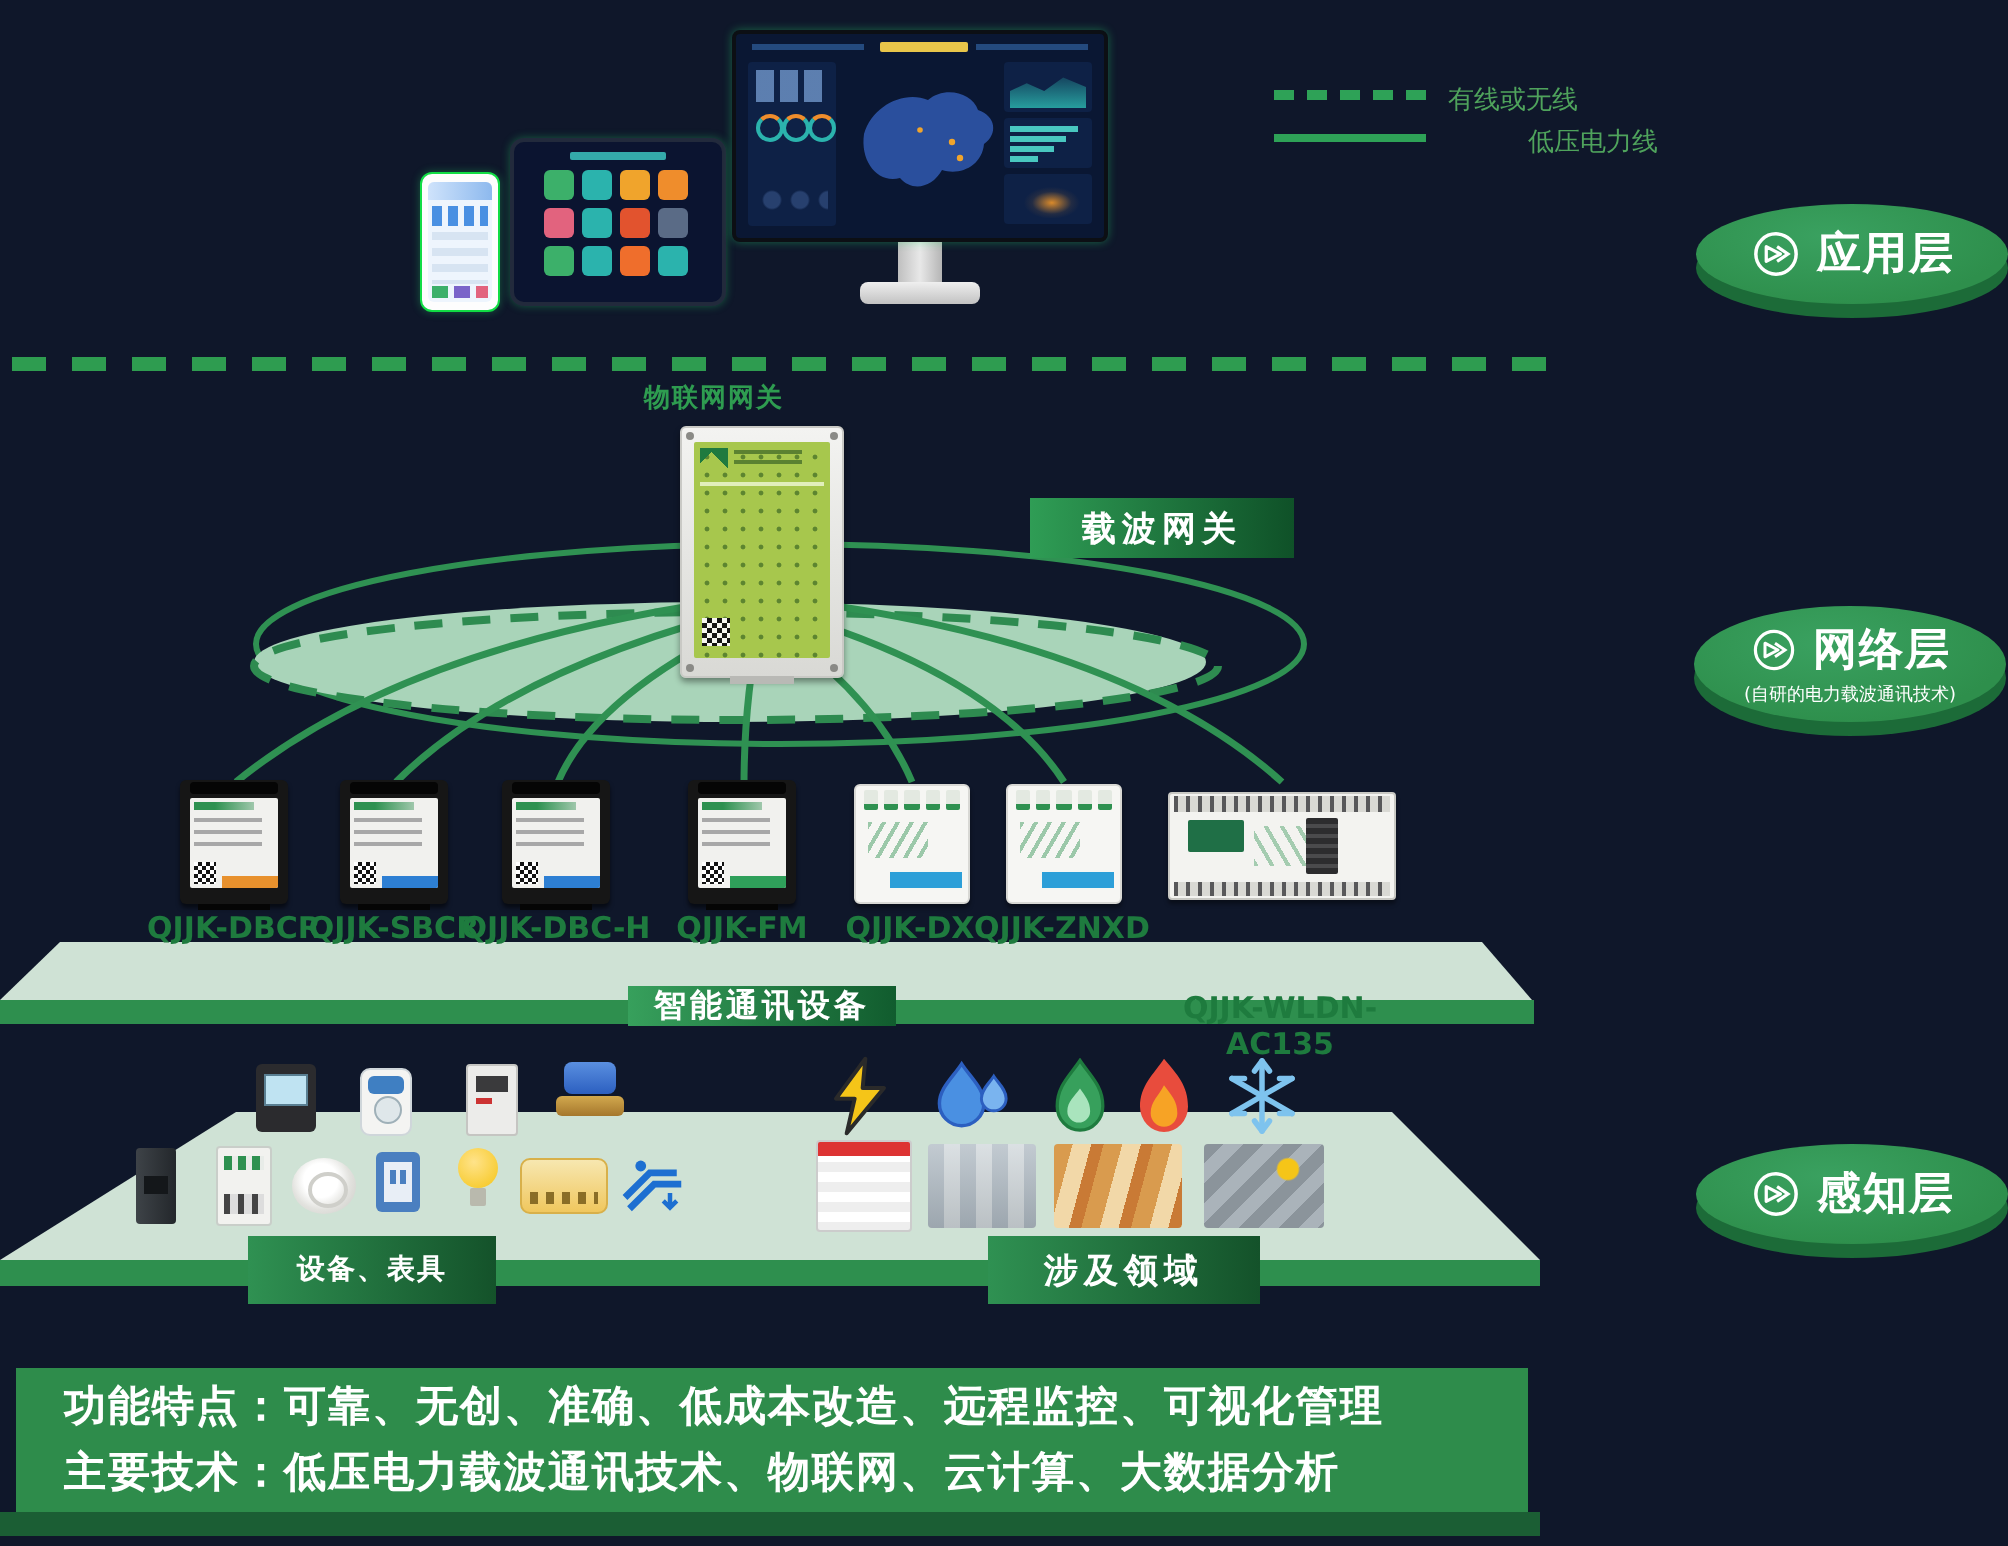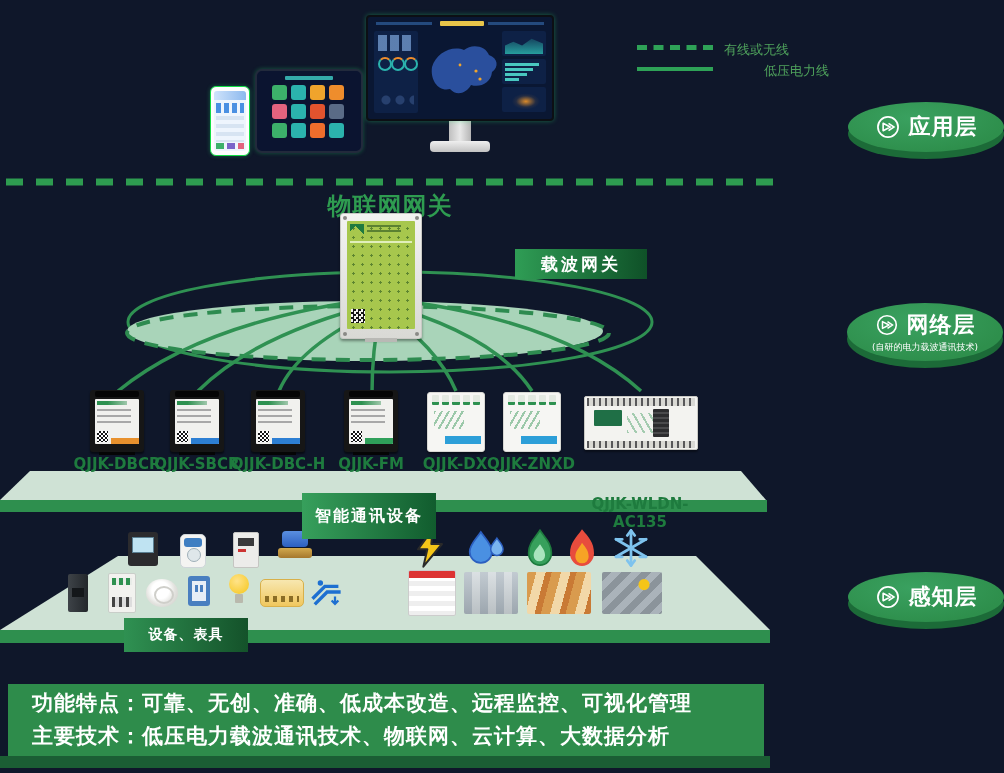--- a/index.html
+++ b/index.html
@@ -62,22 +62,22 @@
   .badge .face{position:absolute;left:0;top:0;width:100%;height:100%;border-radius:50%;
       background:radial-gradient(ellipse at 42% 32%,#3aa160,#2e8f4c 72%);
       display:flex;align-items:center;justify-content:center;gap:8px;}
   .badge .face.col{flex-direction:column;gap:0;}
   .badge .brow{display:flex;align-items:center;gap:8px;}
   .badge-label{color:#fff;font-size:22px;font-weight:bold;letter-spacing:1px;}
   .badge-sub{color:#fff;font-size:9px;margin-top:1px;letter-spacing:0;}
   .badge-icon svg{display:block;}
 
   
-  .gw-title{position:absolute;left:322px;top:190px;width:136px;text-align:center;color:#2e9c50;
-      font-size:24px;font-weight:bold;letter-spacing:1px;z-index:2;}
+  .gw-title{position:absolute;left:322px;top:190px;width:136px;text-align:left;color:#2e9c50;
+      font-size:13px;font-weight:bold;letter-spacing:1px;z-index:2;}
   .gateway{position:absolute;left:340px;top:213px;width:80px;height:124px;z-index:3;
       background:linear-gradient(#f3f3f1,#d9d9d5);border:1px solid #c9c9c5;border-radius:3px;box-shadow:0 2px 3px rgba(0,0,0,.4);}
   .gw-screw{position:absolute;width:4px;height:4px;border-radius:50%;background:#8a8a86;}
   .gw-panel{position:absolute;left:6px;top:7px;right:6px;bottom:9px;background:#a7c74d;border-radius:1px;overflow:hidden;
       background-image:radial-gradient(#5d8530 1px,transparent 1.4px);background-size:9px 9px;background-position:2px 3px;background-color:#a7c74d;}
   .gw-logo{position:absolute;left:3px;top:3px;width:14px;height:12px;background:
       linear-gradient(135deg,#1f7a3f 30%,transparent 30%),linear-gradient(45deg,transparent 60%,#1f7a3f 60%);}
   .gw-head{position:absolute;left:20px;top:4px;width:34px;height:10px;background:
       repeating-linear-gradient(180deg,#48702a 0 2px,transparent 2px 5px);opacity:.8;}
   .gw-rule{position:absolute;left:3px;top:20px;right:3px;height:2px;background:#e8f3c8;opacity:.9;}
@@ -114,21 +114,21 @@
       repeating-linear-gradient(90deg,#58585a 0 2px,#d9d9d4 2px 6px);}
   .dev.plc .disp{position:absolute;left:9px;top:13px;width:28px;height:16px;background:#1f6f46;border-radius:1px;}
   .dev.plc .conn{position:absolute;right:28px;top:12px;width:16px;height:28px;background:
       repeating-linear-gradient(180deg,#2c2c2e 0 3px,#4a4a4c 3px 5px);border-radius:1px;}
   .dev.plc .mk{position:absolute;left:42px;top:16px;width:34px;height:20px;background:
       repeating-linear-gradient(60deg,rgba(46,145,80,.4) 0 2px,transparent 2px 7px);}
   .dev-label{position:absolute;z-index:3;width:150px;text-align:center;color:#1e7b3e;font-size:15px;font-weight:bold;top:455px;}
 
   .plate-box{position:absolute;z-index:4;display:flex;align-items:center;justify-content:center;}
   .plate-box span{color:#fff;font-weight:bold;}
-  .box-comm{left:302px;top:493px;width:134px;height:46px;background:linear-gradient(90deg,#37a05c,#115c2e);text-align:center;}
+  .box-comm{left:314px;top:493px;width:134px;height:20px;background:linear-gradient(90deg,#37a05c,#115c2e);text-align:center;}
   .box-comm span{font-size:16px;letter-spacing:2px;}
   .box-equip{left:124px;top:618px;width:124px;height:34px;background:linear-gradient(90deg,#2f9152,#14522a);}
   .box-equip span{font-size:14px;letter-spacing:1px;}
   .box-fields{left:494px;top:618px;width:136px;height:34px;background:linear-gradient(90deg,#2f9152,#14522a);}
   .box-fields span{font-size:17px;letter-spacing:3px;}
 
   
   .eq{position:absolute;z-index:3;}
   .pm{width:30px;height:34px;background:#2b2b2e;border-radius:3px;}
   .pm i{position:absolute;left:4px;top:5px;right:4px;height:14px;background:#bfe3f2;display:block;border:1px solid #5a7f92;}
@@ -503,20 +503,23 @@
       <path d="M16 2 l-3 4 M16 2 l3 4 M16 30 l-3 -4 M16 30 l3 -4" fill="none"></path>
       <path d="M4 9 l5 0 M28 23 l-5 0 M28 9 l-5 0 M4 23 l5 0" fill="none"></path>
     </svg>
   </div>
 
   <div class="photo ph-doc" style="left:408px;top:570px;width:46px;height:44px;"></div>
   <div class="photo ph-office" style="left:464px;top:572px;width:54px;height:42px;"></div>
   <div class="photo ph-market" style="left:527px;top:572px;width:64px;height:42px;"></div>
   <div class="photo ph-industry" style="left:602px;top:572px;width:60px;height:42px;"></div>
 
+  <div class="plate-box box-fields">
+    <span>涉及领域</span>
+  </div>
 
   <div class="banner">
     <div>功能特点：可靠、无创、准确、低成本改造、远程监控、可视化管理</div>
     <div>主要技术：低压电力载波通讯技术、物联网、云计算、大数据分析</div>
   </div>
   <div class="banner-edge"></div>
 
 </div>
 
 </body></html>

